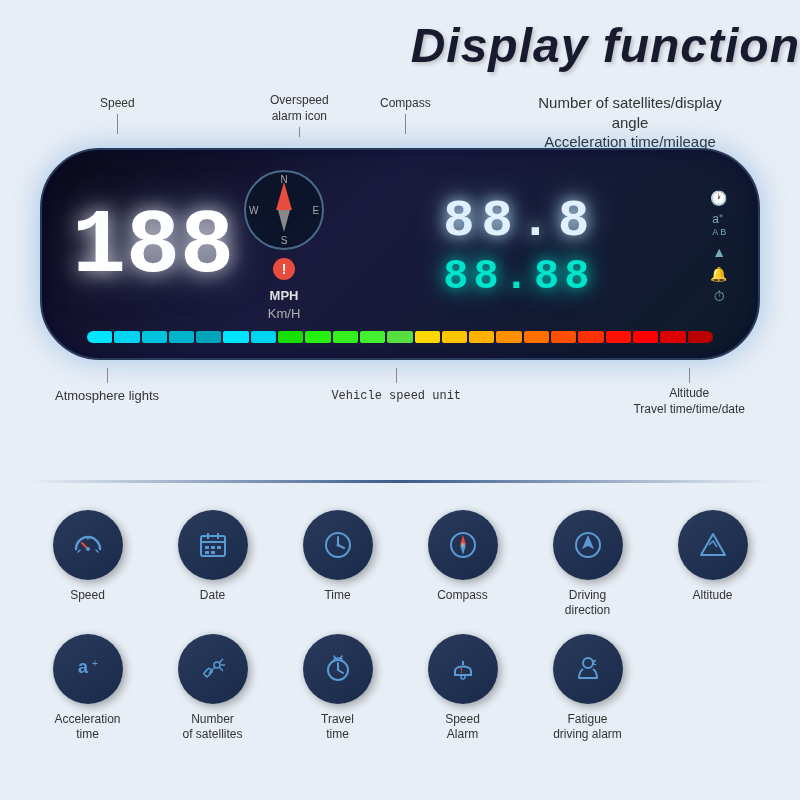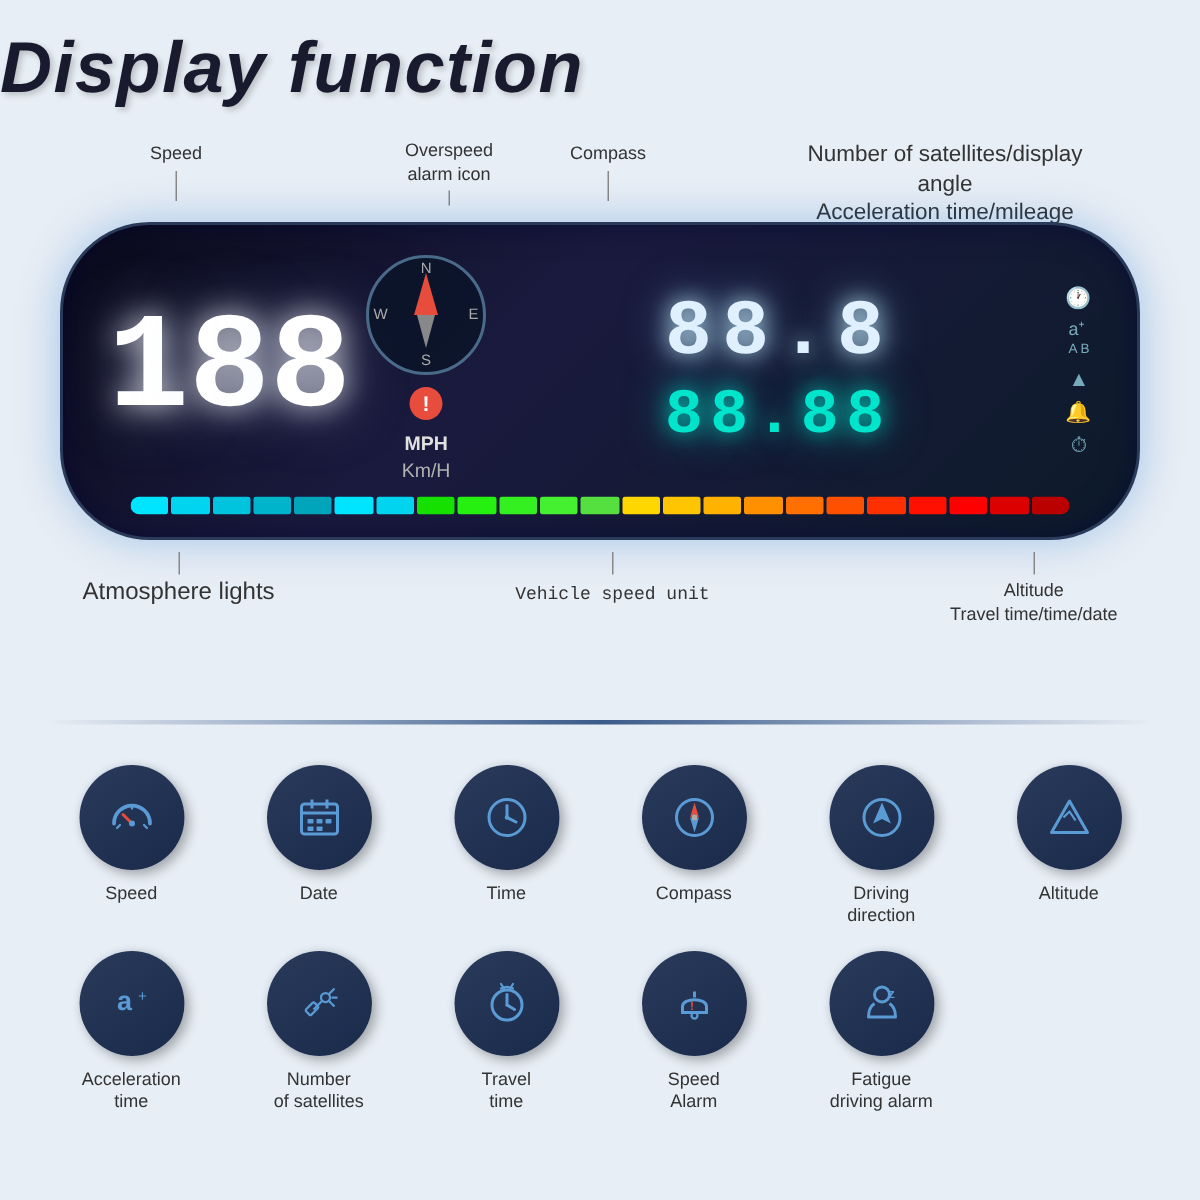--- a/index.html
+++ b/index.html
@@ -6,21 +6,21 @@
     body {
       width: 800px;
       height: 800px;
       background: #e8eef5;
       font-family: Arial, sans-serif;
       overflow: hidden;
     }
 
     
     .header {
-      text-align: left;
+      text-align: right;
       padding: 18px 0 10px;
       background: #e8eef5;
     }
     .header h1 {
       font-size: 48px;
       font-weight: 900;
       color: #1a1a2e;
       font-style: italic;
       letter-spacing: 1px;
       text-shadow: 2px 2px 4px rgba(0,0,0,0.2);
@@ -370,21 +370,21 @@
       <div class="bar-segment" style="background:#ff1000;"></div>
       <div class="bar-segment" style="background:#ff0000;"></div>
       <div class="bar-segment" style="background:#dd0000;"></div>
       <div class="bar-segment" style="background:#bb0000;"></div>
     </div>
   </div>
 
   <div class="labels-below">
     <div>
       <div style="width:1px; height:15px; background:#888; margin: 0 auto 3px;"></div>
-      <span style="font-size:16px; color:#333;">Atmosphere lights</span>
+      <span style="font-size:13px; color:#333;">Atmosphere lights</span>
     </div>
     <div style="text-align:center;font-family:Liberation Mono, monospace;">
       <div style="width:1px; height:15px; background:#888; margin: 0 auto 3px;"></div>
       <span style="font-size:12px; color:#333;">Vehicle speed unit</span>
     </div>
     <div style="text-align:right;">
       <div style="width:1px; height:15px; background:#888; margin: 0 auto 3px;"></div>
       <span style="font-size:12px; color:#333; line-height:1.3; display:block; text-align:center;">Altitude<br>Travel time/time/date</span>
     </div>
   </div>

